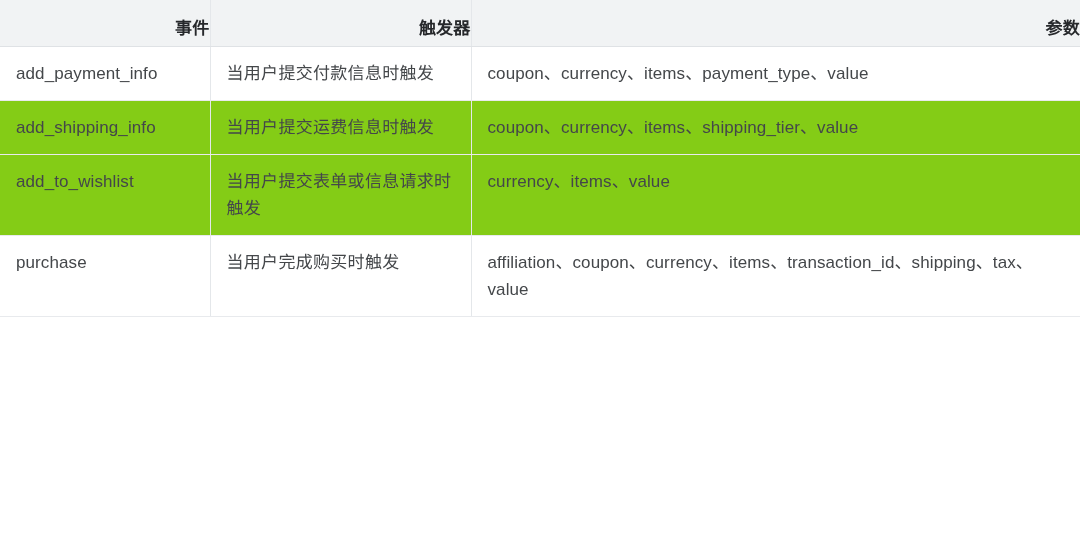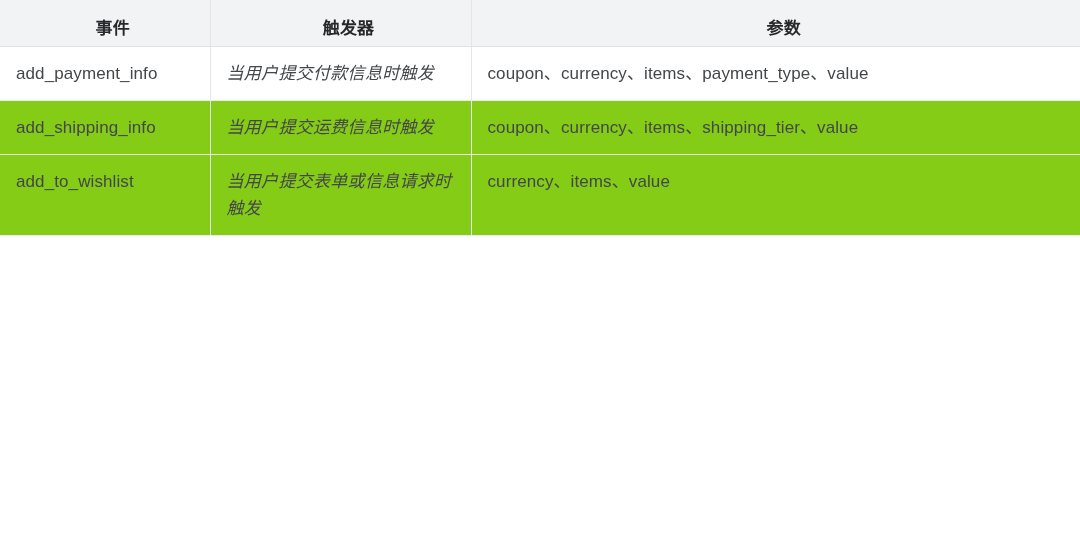--- a/index.html
+++ b/index.html
@@ -24,21 +24,21 @@
   }
 
   .events-table col.col-event    { width: 210px; }
   .events-table col.col-trigger  { width: 261px; }
   .events-table col.col-params   { width: 609px; }
 
   .events-table thead th {
     background: #f1f3f4;
     border-bottom: 1px solid #dfe2e5;
     border-right: 1px solid #e4e7ea;
-    text-align: center;
+    text-align: right;
     vertical-align: middle;
     height: 46px;
     padding: 8px 0 0 16px;
     font-size: 17px;
     font-weight: bold;
     color: #26282b;
     letter-spacing: 0.2px;
     box-sizing: border-box;
   }
   .events-table thead th:last-child { border-right: none; }
@@ -53,21 +53,21 @@
     color: #44474a;
     box-sizing: border-box;
     word-break: break-word;
   }
   .events-table tbody td:last-child { border-right: none; }
 
   .events-table tbody tr.row-odd  td { background: #ffffff; margin-left: 42px; }
   .events-table tbody tr.row-even td { background: #84cc16; }
 
   .cell-event   { letter-spacing: 0.1px; }
-  .cell-trigger { letter-spacing: 0.3px; font-style: italic; }
+  .cell-trigger { letter-spacing: 0.3px; }
   .cell-params  { letter-spacing: 0.1px; }
 </style>
 </head>
 <body>
 
 <table class="events-table">
   <colgroup>
     <col class="col-event">
     <col class="col-trigger">
     <col class="col-params">
@@ -95,15 +95,20 @@
 
 
     <tr class="row-even">
       <td class="cell-event">add_to_wishlist</td>
       <td class="cell-trigger">当用户提交表单或信息请求时触发</td>
       <td class="cell-params">currency、items、value</td>
     </tr>
 
 
 
+    <tr class="row-odd">
+      <td class="cell-event">purchase</td>
+      <td class="cell-trigger">当用户完成购买时触发</td>
+      <td class="cell-params">affiliation、coupon、currency、items、transaction_id、shipping、tax、value</td>
+    </tr>
 
   </tbody>
 </table>
 
 </body></html>

